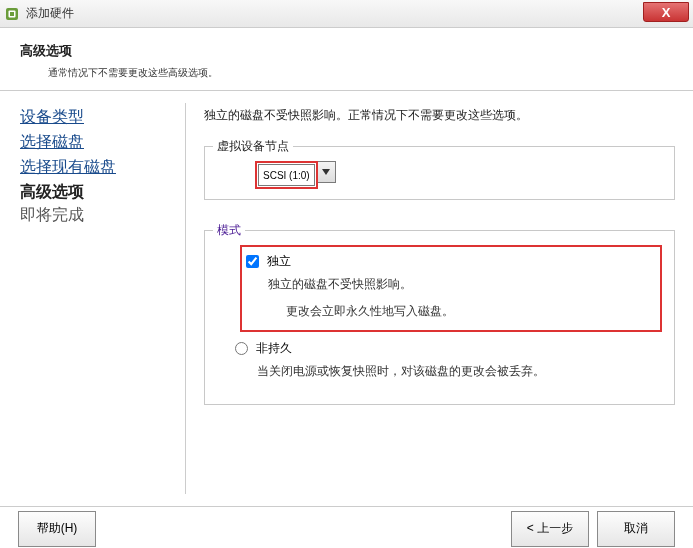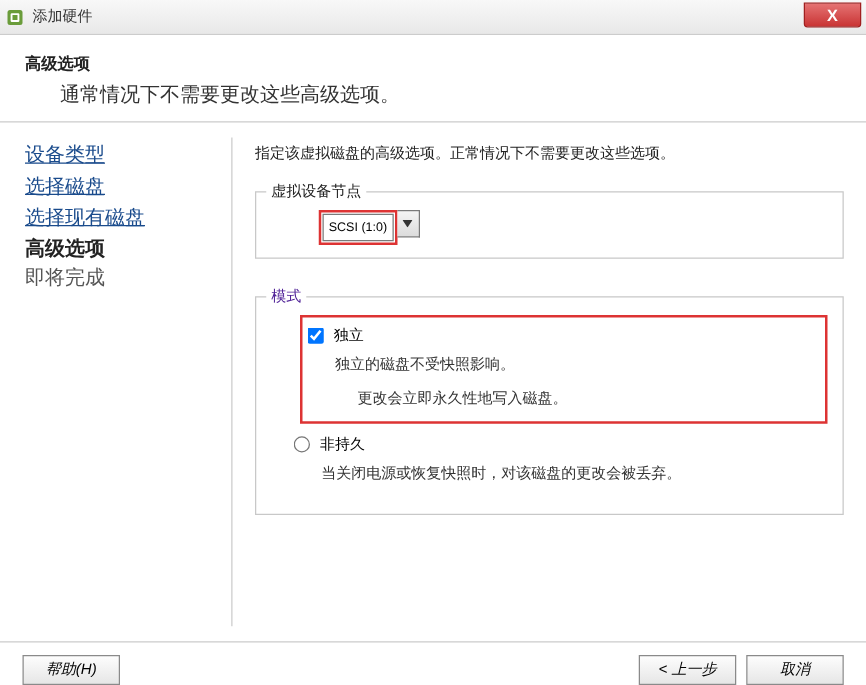--- a/index.html
+++ b/index.html
@@ -5,21 +5,21 @@
     * { margin: 0; padding: 0; box-sizing: border-box; }
     body { font-family: "Microsoft YaHei", SimSun, Arial, sans-serif; font-size: 12px; background: #fff; width: 693px; height: 548px; overflow: hidden; }
     
     .titlebar { height: 28px; background: linear-gradient(to bottom, #f8f8f8, #e8e8e8); border-bottom: 1px solid #ccc; display: flex; align-items: center; padding: 0 4px; position: relative; }
     .titlebar .icon { width: 16px; height: 16px; display: inline-flex; align-items: center; justify-content: center; margin-right: 6px; }
     .titlebar .title { color: #333; font-size: 12px; }
     .close-btn { position: absolute; right: 4px; top: 2px; width: 46px; height: 20px; background: linear-gradient(to bottom, #e57373, #c93434); border: 1px solid #a02020; border-radius: 0 0 3px 3px; color: #fff; display: flex; align-items: center; justify-content: center; cursor: pointer; font-size: 13px; font-weight: bold; }
     
     .header-area { padding: 14px 20px 10px 20px; border-bottom: 1px solid #ccc; }
     .header-title { font-size: 13px; font-weight: bold; color: #222; margin-bottom: 6px; }
-    .header-sub { font-size: 16px; color: #333; margin-left: 28px; }
+    .header-sub { font-size: 10px; color: #333; margin-left: 28px; }
     
     .content-row { display: flex; height: 415px; }
     .sidebar { width: 185px; padding: 16px 8px 8px 20px; }
     .sidebar a { display: block; color: #1a4b8c; text-decoration: underline; margin-bottom: 4px; cursor: pointer; font-size: 16px; }
     .sidebar .current { font-weight: bold; color: #222; text-decoration: none; margin-bottom: 2px; }
     .sidebar .plain { color: #555; text-decoration: none; }
     .vsep { width: 1px; background: #ccc; margin-top: 12px; margin-bottom: 12px; }
     
     .main { flex: 1; padding: 16px 18px 8px 18px; }
     .instruction { color: #222; margin-bottom: 22px; }
@@ -34,21 +34,21 @@
     
     .mode-box { border: 1px solid #c8c8c8; position: relative; padding: 14px 12px 14px 12px; }
     .mode-box .legend { position: absolute; top: -9px; left: 8px; background: #fff; padding: 0 4px; color: #4c1d95; }
     .red-box-2 { border: 2px solid #d33; padding: 6px 8px 8px 4px; margin-left: 23px; }
     .check-row, .radio-row { display: flex; align-items: center; margin-bottom: 6px; }
     .check-row input, .radio-row input { margin-right: 8px; }
     .indent { margin-left: 22px; color: #333; margin-bottom: 10px; }
     .radio-group { margin-left: 18px; }
     
     .footer { height: 44px; border-top: 1px solid #ccc; margin-top: 0px; display: flex; align-items: center; padding: 0 18px; }
-    .btn { min-width: 78px; height: 24px; background: linear-gradient(to bottom, #fdfdfd, #e6e6e6); border: 1px solid #8a8a8a; cursor: pointer; font-size: 12px; padding: 0 10px; font-style: italic; }
+    .btn { min-width: 78px; height: 36px; background: linear-gradient(to bottom, #fdfdfd, #e6e6e6); border: 1px solid #8a8a8a; cursor: pointer; font-size: 12px; padding: 0 10px; }
     .footer .spacer { flex: 1; }
     .footer .btn + .btn { margin-left: 8px; }
     svg { display: block; }
   </style>
 </head>
 <body>
 
 <div class="titlebar">
   <span class="icon">
     <svg width="16" height="16" viewBox="0 0 16 16">
@@ -71,21 +71,21 @@
 <div class="content-row">
   <div class="sidebar">
     <a>设备类型</a>
     <a>选择磁盘</a>
     <a>选择现有磁盘</a>
     <a class="current">高级选项</a>
     <a class="plain">即将完成</a>
   </div>
   <div class="vsep"></div>
   <div class="main">
-    <div class="instruction">指定该虚拟磁盘的高级选项。正常情况下不需要更改这些选项。</div>
+    <div class="instruction">独立的磁盘不受快照影响。正常情况下不需要更改这些选项。</div>
 
     <div class="groupbox">
       <div class="legend">虚拟设备节点</div>
       <div class="dropdown-wrap">
         <span class="red-box-1" style="display:flex;">
           <div class="dropdown">
             <span>SCSI (1:0)</span>
           </div>
         </span>
         <div class="dropdown-arrow">

